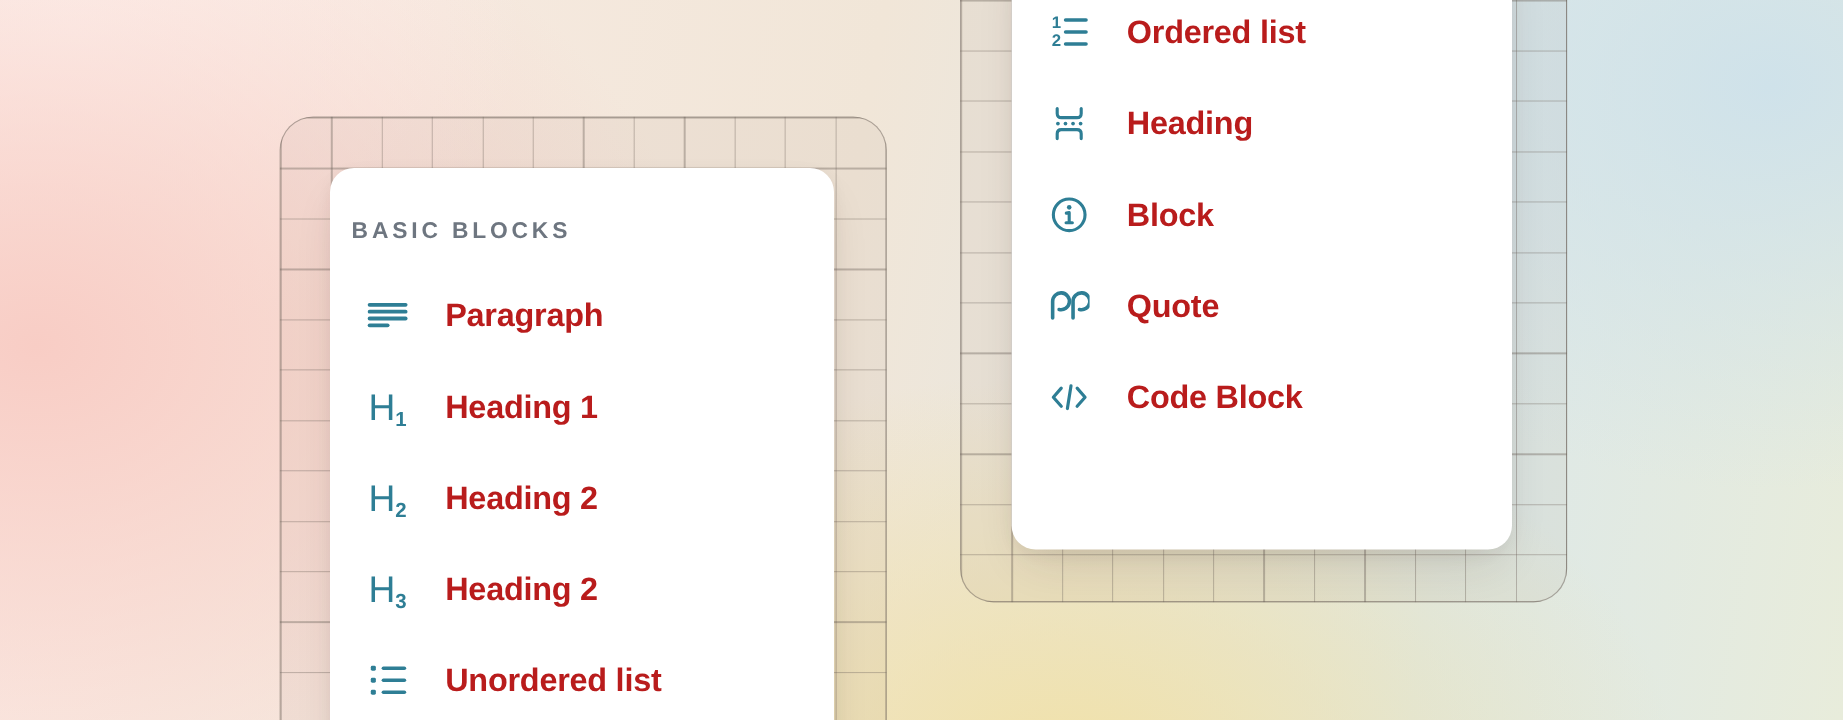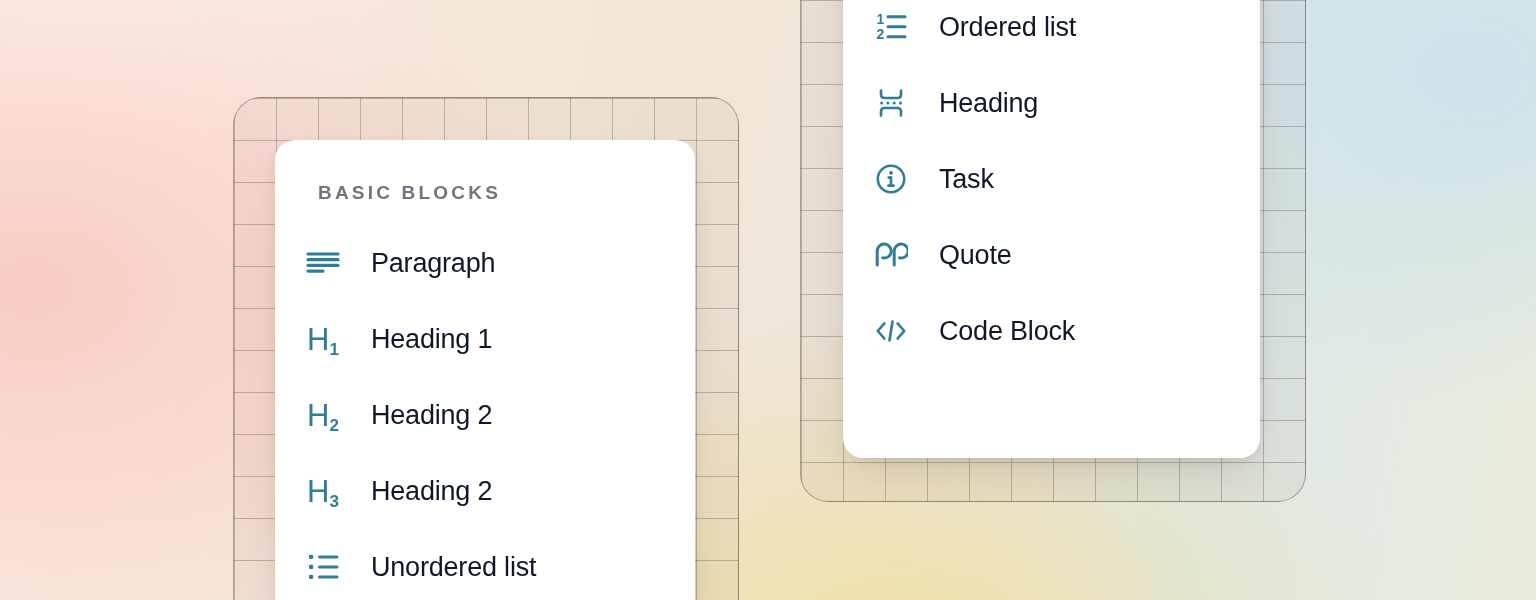--- a/index.html
+++ b/index.html
@@ -25,27 +25,27 @@
   }
   #panel-left{left:233px;top:97px;width:504px;height:547px;}
   #panel-right{left:800px;top:-43px;width:504px;height:543px;}
   .card{
     position:absolute;background:#fff;border-radius:20px;
     box-shadow:0 18px 40px -12px rgba(60,40,30,.16), 0 4px 12px rgba(60,40,30,.05);
   }
   #card-left{left:275px;top:140px;width:420px;height:560px;padding-top:42px;box-sizing:border-box;}
   #card-right{left:843px;top:-50px;width:417px;height:508px;padding-top:57px;box-sizing:border-box;}
   .section-header{
-    margin:0 0 39px 43px;height:22px;line-height:22px;
+    margin:0 0 39px 18px;height:22px;line-height:22px;
     font-size:19px;font-weight:700;letter-spacing:3.2px;color:#6e7680;
   }
   .menu-list{display:flex;flex-direction:column;gap:36px;}
   .row{display:flex;align-items:center;height:40px;padding-left:31px;cursor:pointer;}
   .ic{width:34px;height:34px;display:flex;align-items:center;justify-content:center;flex:0 0 34px;}
-  .lbl{margin-left:31px;font-size:27px;font-weight:400;color:#0f172a;letter-spacing:-0.2px;}
+  .lbl{margin-left:31px;font-size:27px;font-weight:700;color:#b91c1c;letter-spacing:-0.2px;}
   svg.stroke{stroke:#2e7e95;fill:none;stroke-linecap:round;stroke-linejoin:round;}
   .h-ic{color:#2e7e95;display:flex;align-items:center;justify-content:center;}
   .h-glyph{font-size:31px;font-weight:400;line-height:1;}
   .h-sub{font-size:17px;font-weight:700;line-height:1;align-self:flex-end;transform:translateY(2px);}
   svg text{fill:#2e7e95;font-family:"Liberation Sans",sans-serif;font-weight:700;font-size:14px;}
 </style>
 </head>
 <body>
 
 <div class="panel" id="panel-left"></div>
@@ -141,21 +141,21 @@
 
     <div class="row">
       <span class="ic">
         <svg class="stroke" width="32" height="32" viewBox="0 0 32 32" stroke-width="2.6">
           <circle cx="16" cy="16" r="13.2"></circle>
           <circle cx="16" cy="9.8" r="1.9" fill="#2e7e95" stroke="none"></circle>
           <path d="M13.6,14.6 L16,14.2 V22.4"></path>
           <path d="M13.4,22.6 H18.6"></path>
         </svg>
       </span>
-      <span class="lbl">Task</span>
+      <span class="lbl">Block</span>
     </div>
 
     <div class="row">
       <span class="ic">
         <svg class="stroke" width="34" height="26" viewBox="0 0 34 26" stroke-width="3">
           <path d="M3.2,23 L3.2,9.2 A7,7 0 1 1 8.6,15.9"></path>
           <path d="M20.2,23 L20.2,9.2 A7,7 0 1 1 25.6,15.9"></path>
         </svg>
       </span>
       <span class="lbl">Quote</span>

